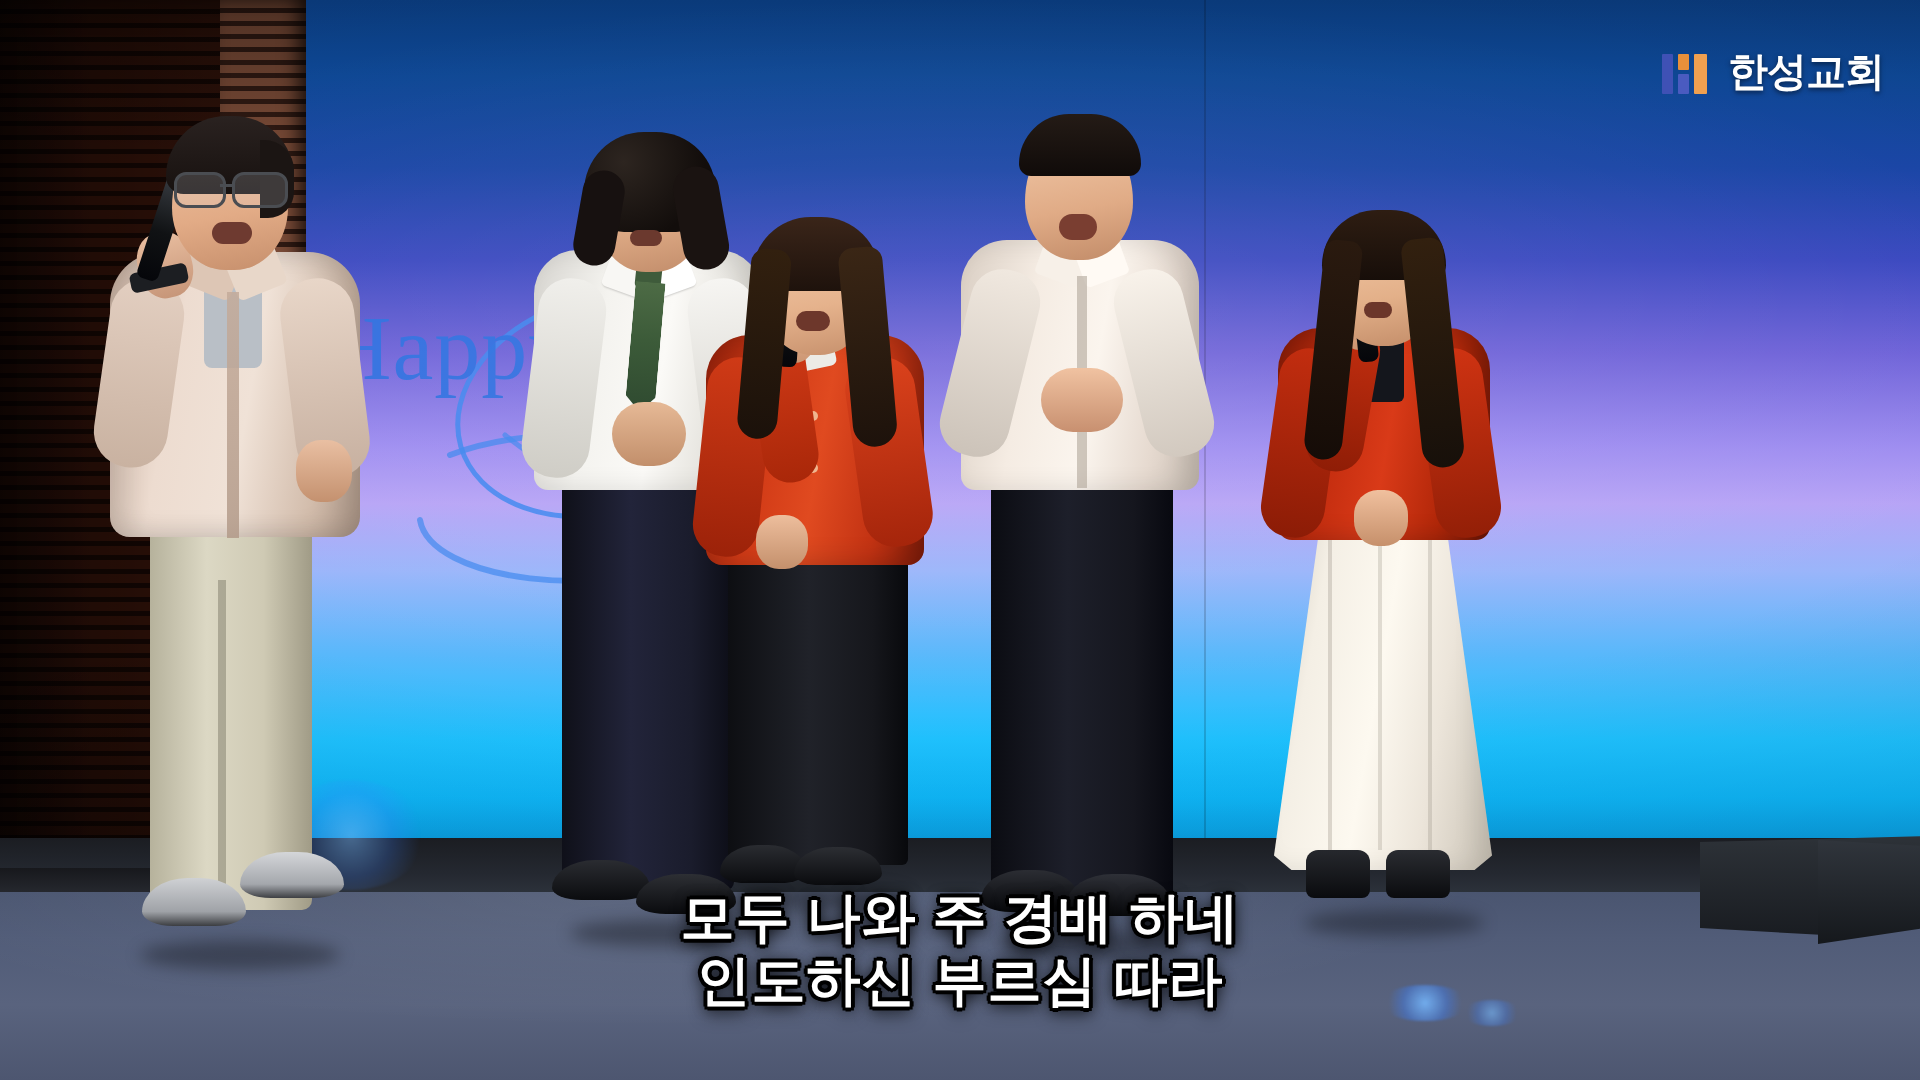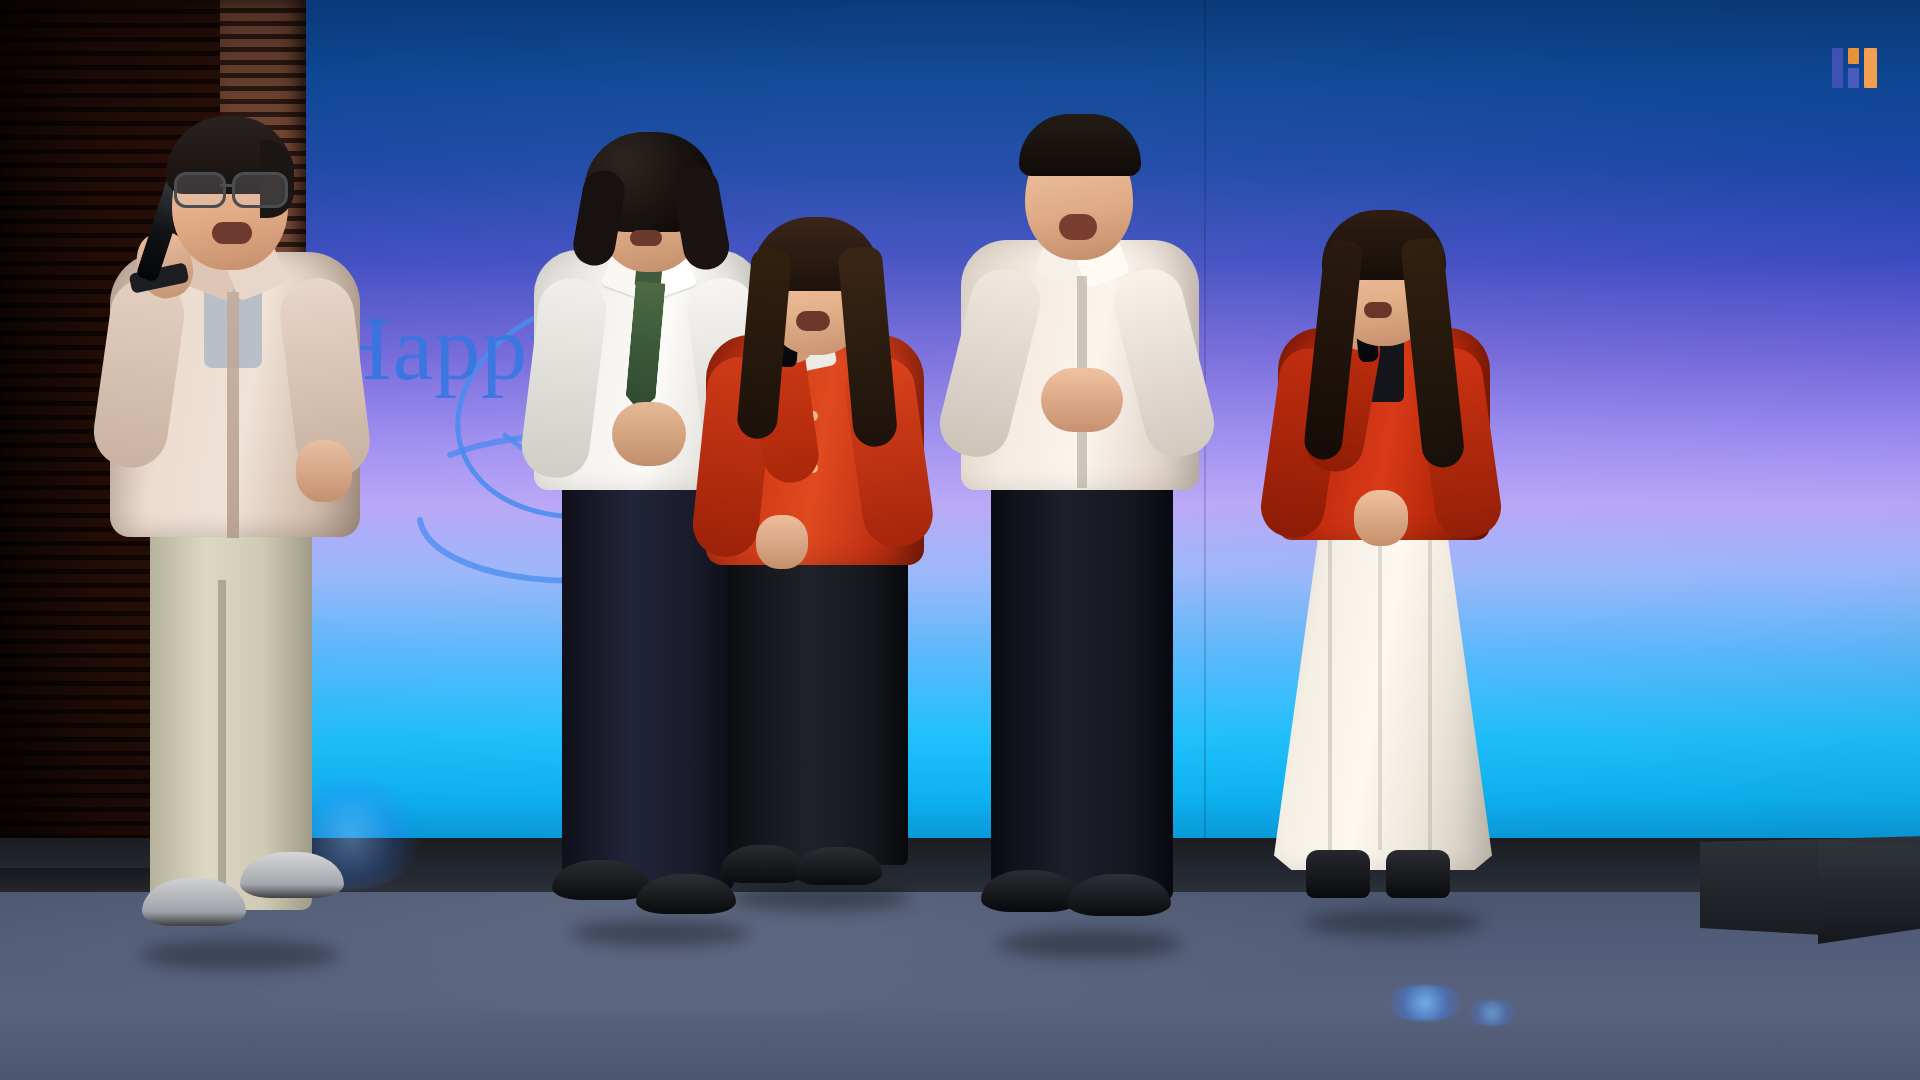--- a/index.html
+++ b/index.html
@@ -401,16 +401,21 @@
     <div style="position:absolute;left:96px;top:92px;width:28px;height:16px;border-radius:10px;background:#6b362a;"></div>
   </div>
 
   <div class="logo">
     <div class="logo-mark">
       <i style="left:0px;top:4px;width:11px;height:40px;background:#3f51b5;"></i>
       <i style="left:16px;top:4px;width:11px;height:16px;background:#e8903a;"></i>
       <i style="left:16px;top:24px;width:11px;height:20px;background:#4a5bc0;"></i>
       <i style="left:32px;top:4px;width:13px;height:40px;background:#f0a050;"></i>
     </div>
-  </div>
-
+    <div class="logo-text">한성교회</div>
+  </div>
+
+  <div class="subs">
+    <span class="sub-line">모두 나와 주 경배 하네</span>
+    <span class="sub-line">인도하신 부르심 따라</span>
+  </div>
 
 </div>
 
 </body></html>

